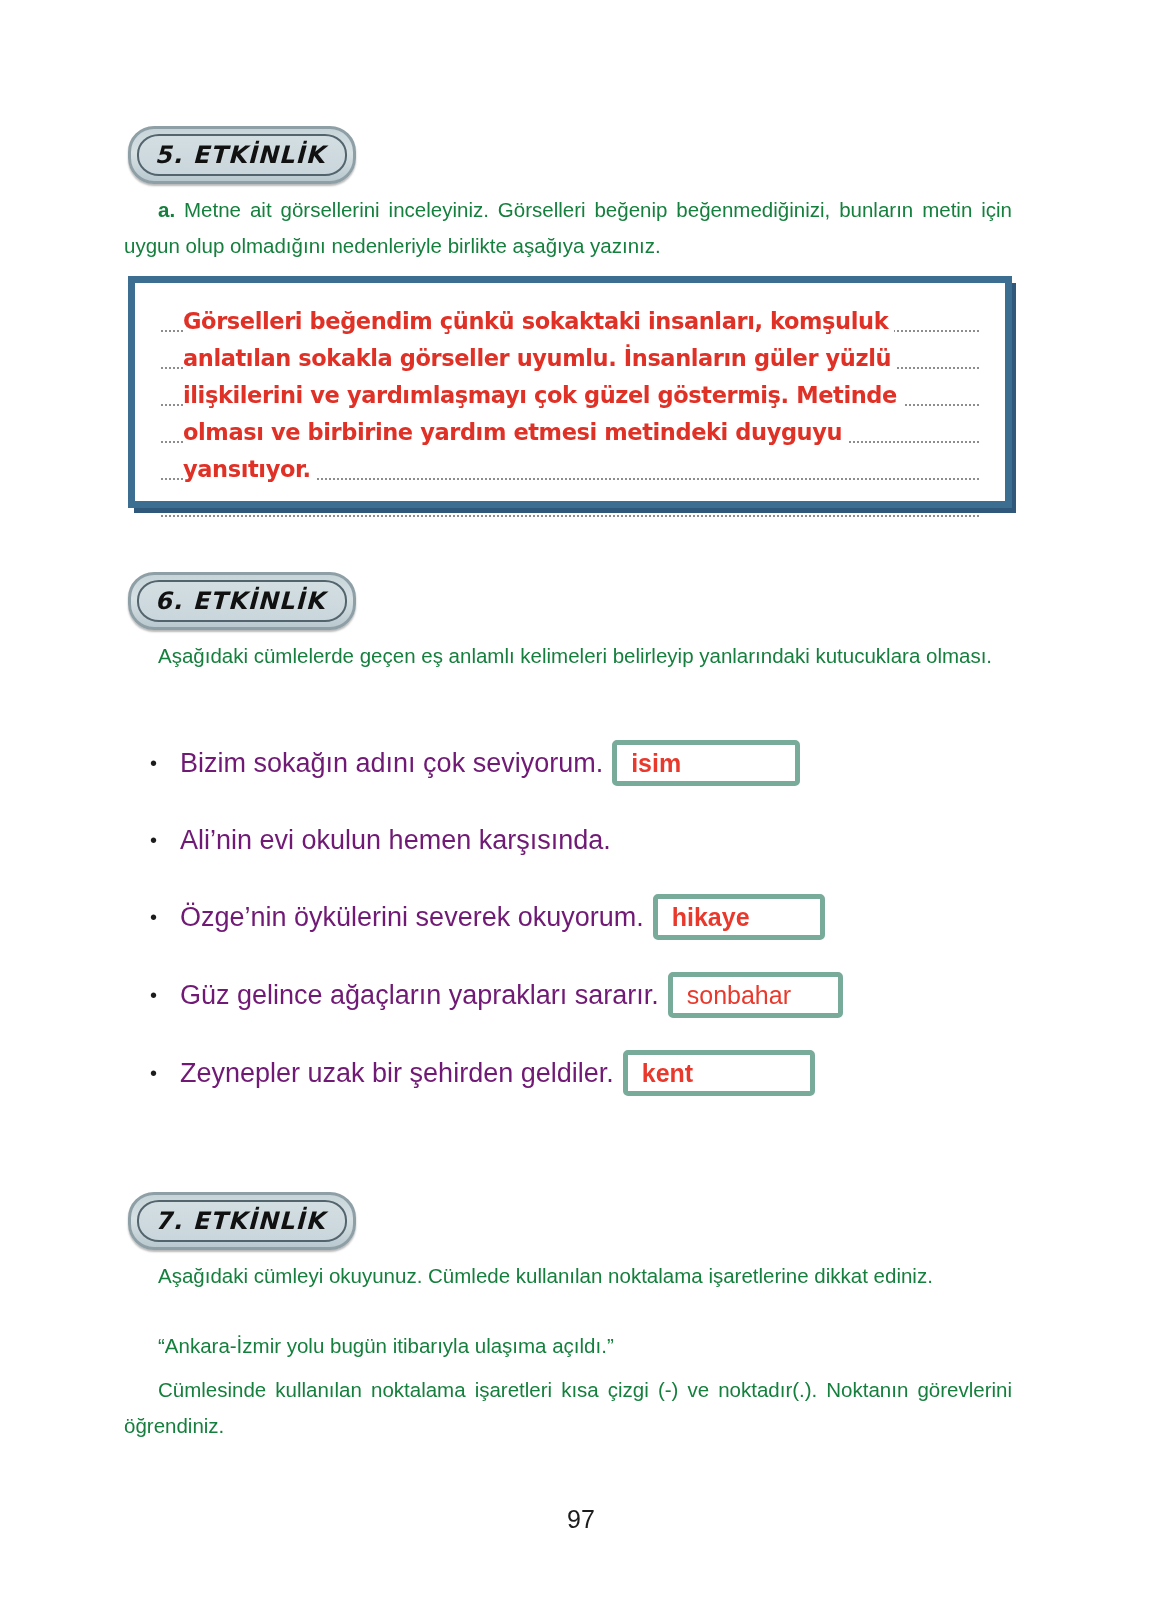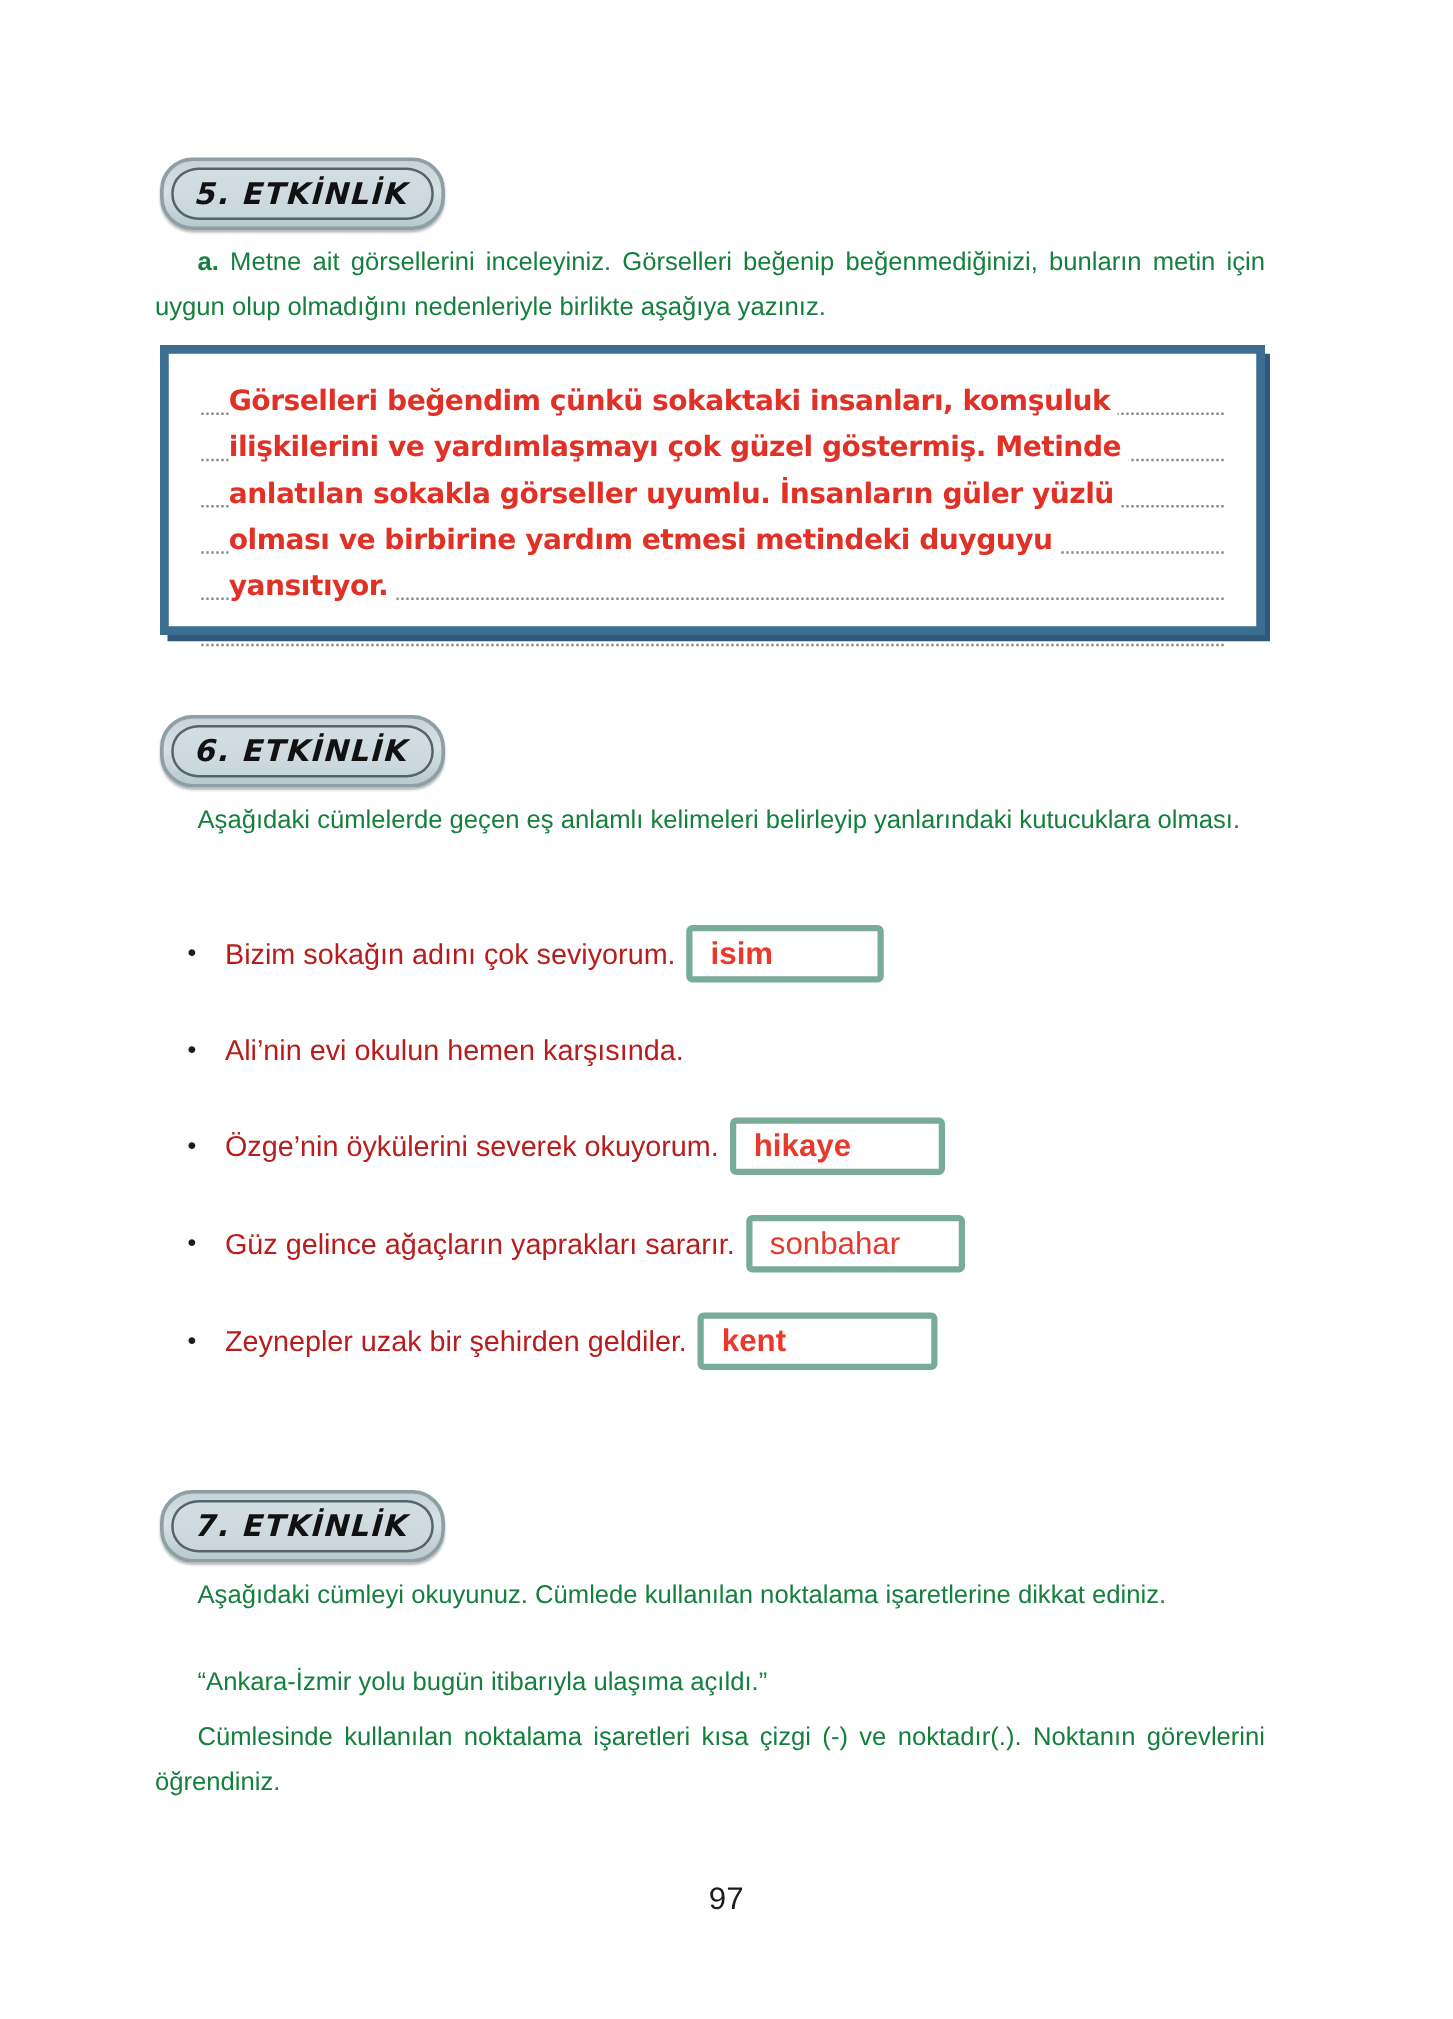--- a/index.html
+++ b/index.html
@@ -129,22 +129,22 @@
     height: 52px;
   }
   .bullet-row .dot {
     width: 16px;
     font-size: 20px;
     line-height: 1;
     color: #1c1c1c;
     text-align: left;
   }
   .bullet-row .sentence {
-    font-size: 23px;
-    color: #b91c1c;
+    font-size: 27px;
+    color: #701a75;
     white-space: nowrap;
     padding-left: 14px;
   }
   .answer-chip {
     margin-left: 9px;
     border: 5px solid #79ab9b;
     border-radius: 5px;
     background: #ffffff;
     height: 46px;
     box-sizing: border-box;
@@ -155,21 +155,21 @@
   .answer-chip .chip-text {
     font-size: 25px;
     font-weight: bold;
     color: #e8392c;
     white-space: nowrap;
     line-height: 1;
   }
   .answer-chip.light .chip-text { font-weight: normal; }
 
   #row-0 { left: 150px; top: 737px; }
-  #row-0 .answer-chip { width: 158px; }
+  #row-0 .answer-chip { width: 188px; }
   #row-1 { left: 150px; top: 814px; }
   #row-1 .answer-chip { width: 175px; }
   #row-2 { left: 150px; top: 891px; }
   #row-2 .answer-chip { width: 172px; }
   #row-3 { left: 150px; top: 969px; }
   #row-3 .answer-chip { width: 175px; }
   #row-4 { left: 150px; top: 1047px; }
   #row-4 .answer-chip { width: 192px; }
 
   
@@ -196,25 +196,25 @@
   <div class="para" id="para-a"><span class="indent"></span><b>a.</b> <span>Metne ait görsellerini inceleyiniz. Görselleri beğenip beğenmediğinizi, bunların metin için uygun olup olmadığını nedenleriyle birlikte aşağıya yazınız.</span></div>
 
   <div class="answer-panel">
     <div class="lines">
       <div class="rule-row">
         <span class="dots"></span>
         <span class="rtext">Görselleri beğendim çünkü sokaktaki insanları, komşuluk</span>
       </div>
       <div class="rule-row">
         <span class="dots"></span>
+        <span class="rtext">anlatılan sokakla görseller uyumlu. İnsanların güler yüzlü</span>
+      </div>
+      <div class="rule-row">
+        <span class="dots"></span>
         <span class="rtext">ilişkilerini ve yardımlaşmayı çok güzel göstermiş. Metinde</span>
-      </div>
-      <div class="rule-row">
-        <span class="dots"></span>
-        <span class="rtext">anlatılan sokakla görseller uyumlu. İnsanların güler yüzlü</span>
       </div>
       <div class="rule-row">
         <span class="dots"></span>
         <span class="rtext">olması ve birbirine yardım etmesi metindeki duyguyu</span>
       </div>
       <div class="rule-row">
         <span class="dots"></span>
         <span class="rtext">yansıtıyor.</span>
       </div>
       <div class="rule-row">

